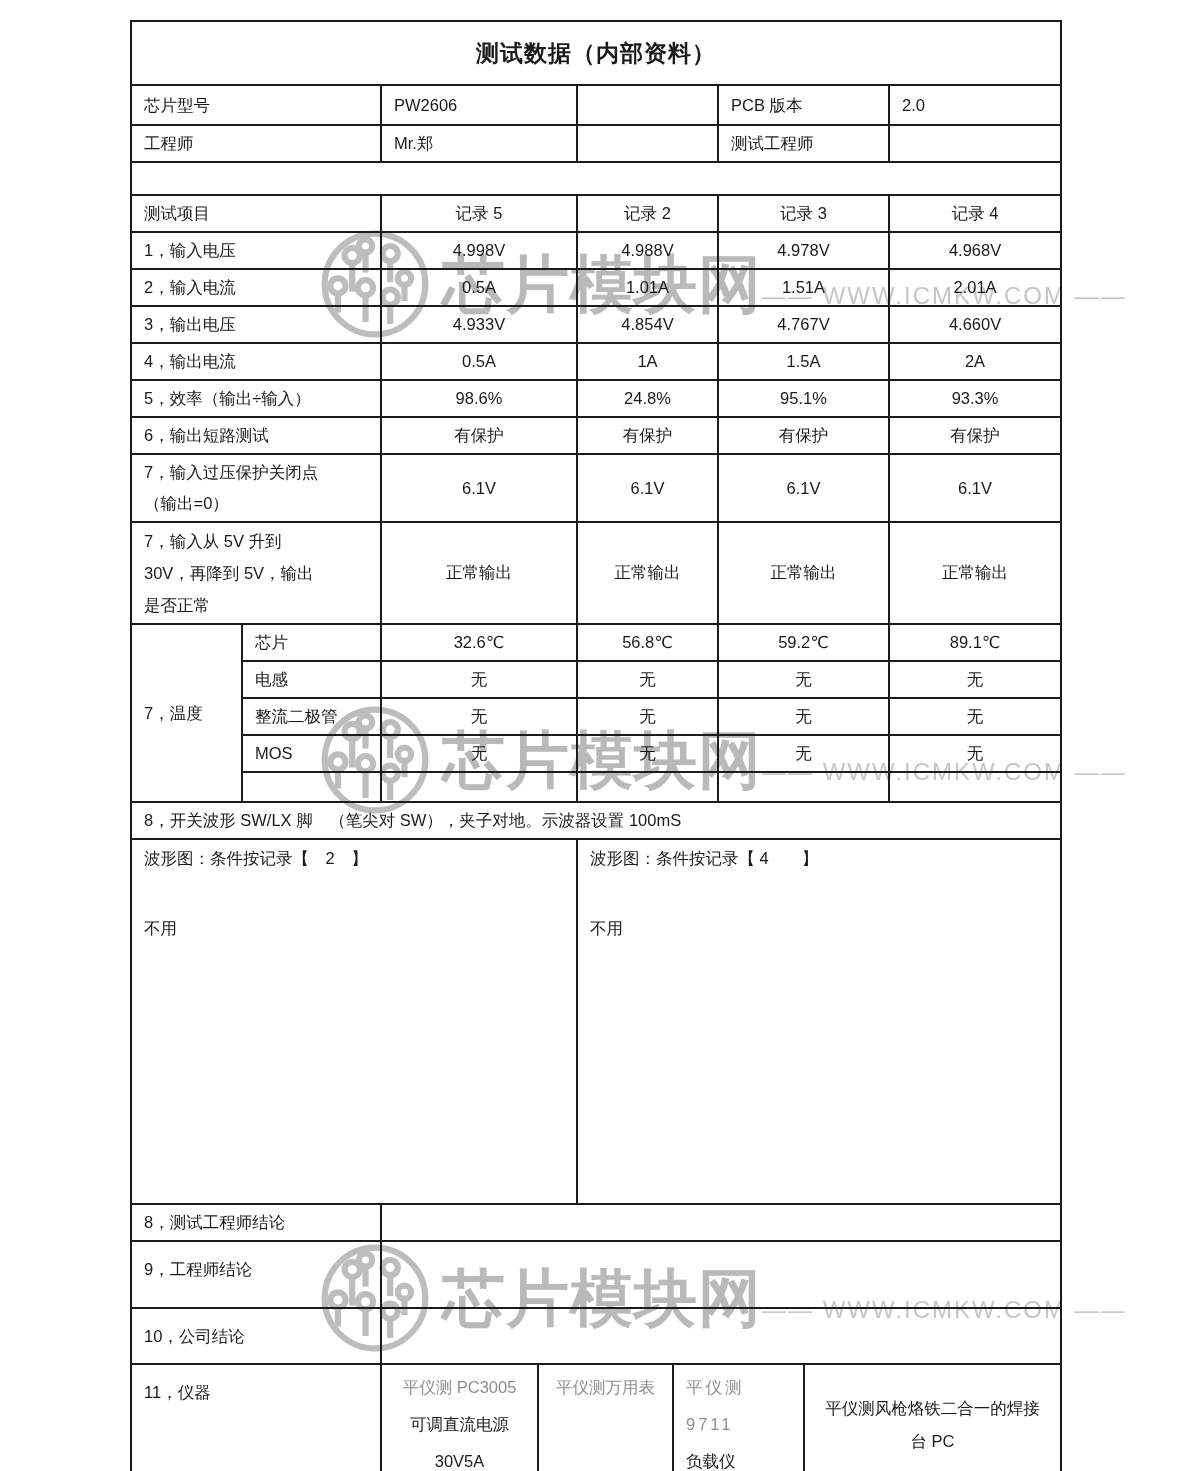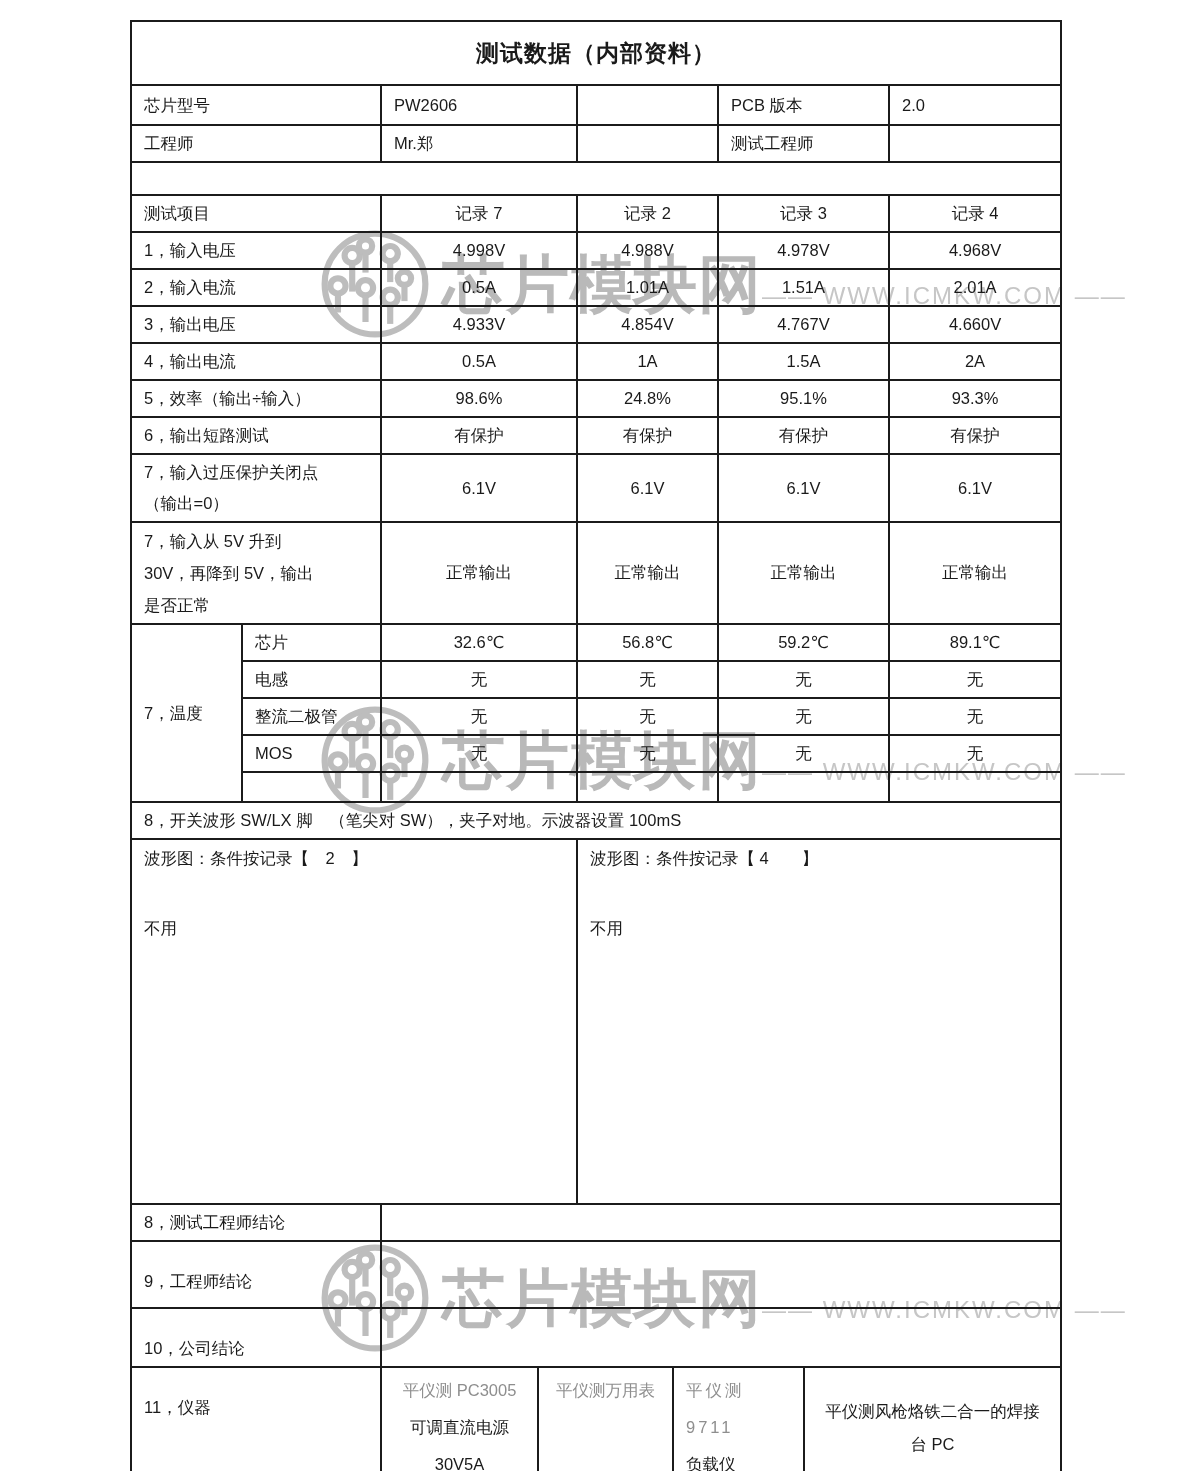--- a/index.html
+++ b/index.html
@@ -39,21 +39,21 @@
     padding:2px 10px;
     overflow:hidden;
     background:transparent;
   }
   td.title-cell{
     text-align:center;font-weight:bold;font-size:23px;
     letter-spacing:1px;
   }
   td.lbl{text-align:left;padding-left:12px;white-space:pre-line;line-height:31px;}
   td.val{text-align:center;}
-  td.top{vertical-align:top;padding-top:24px;}
+  td.top{vertical-align:top;padding-top:12px;}
   td.nopad{padding:0;}
   .wf-cell{vertical-align:top;padding:8px 12px;}
   .wf-note{margin-top:48px;}
   .gray{color:#8e8e8e;}
   .instruments{display:flex;height:100%;align-items:stretch;}
   .inst{box-sizing:border-box;padding:4px 8px;line-height:37px;text-align:center;}
   .inst + .inst{border-left:2px solid #1b1b1b;}
   .inst-1{width:155px;}
   .inst-2{width:135px;}
   .inst-3{width:131px;text-align:left;padding-left:12px;}
@@ -173,21 +173,21 @@
       <td class="lbl">测试工程师</td>
       <td class="lbl"></td>
     </tr>
 
     <tr style="height:33px">
             <td colspan="6"></td>
           </tr>
 
     <tr style="height:36px">
       <td class="lbl" colspan="2">测试项目</td>
-      <td class="val">记录 7</td>
+      <td class="val">记录 5</td>
       <td class="val">记录 2</td>
       <td class="val">记录 3</td>
       <td class="val">记录 4</td>
     </tr>
 
     <tr style="height:36px">
       <td class="lbl" colspan="2">1，输入电压</td>
       <td class="val">4.998V</td>
       <td class="val">4.988V</td>
       <td class="val">4.978V</td>

